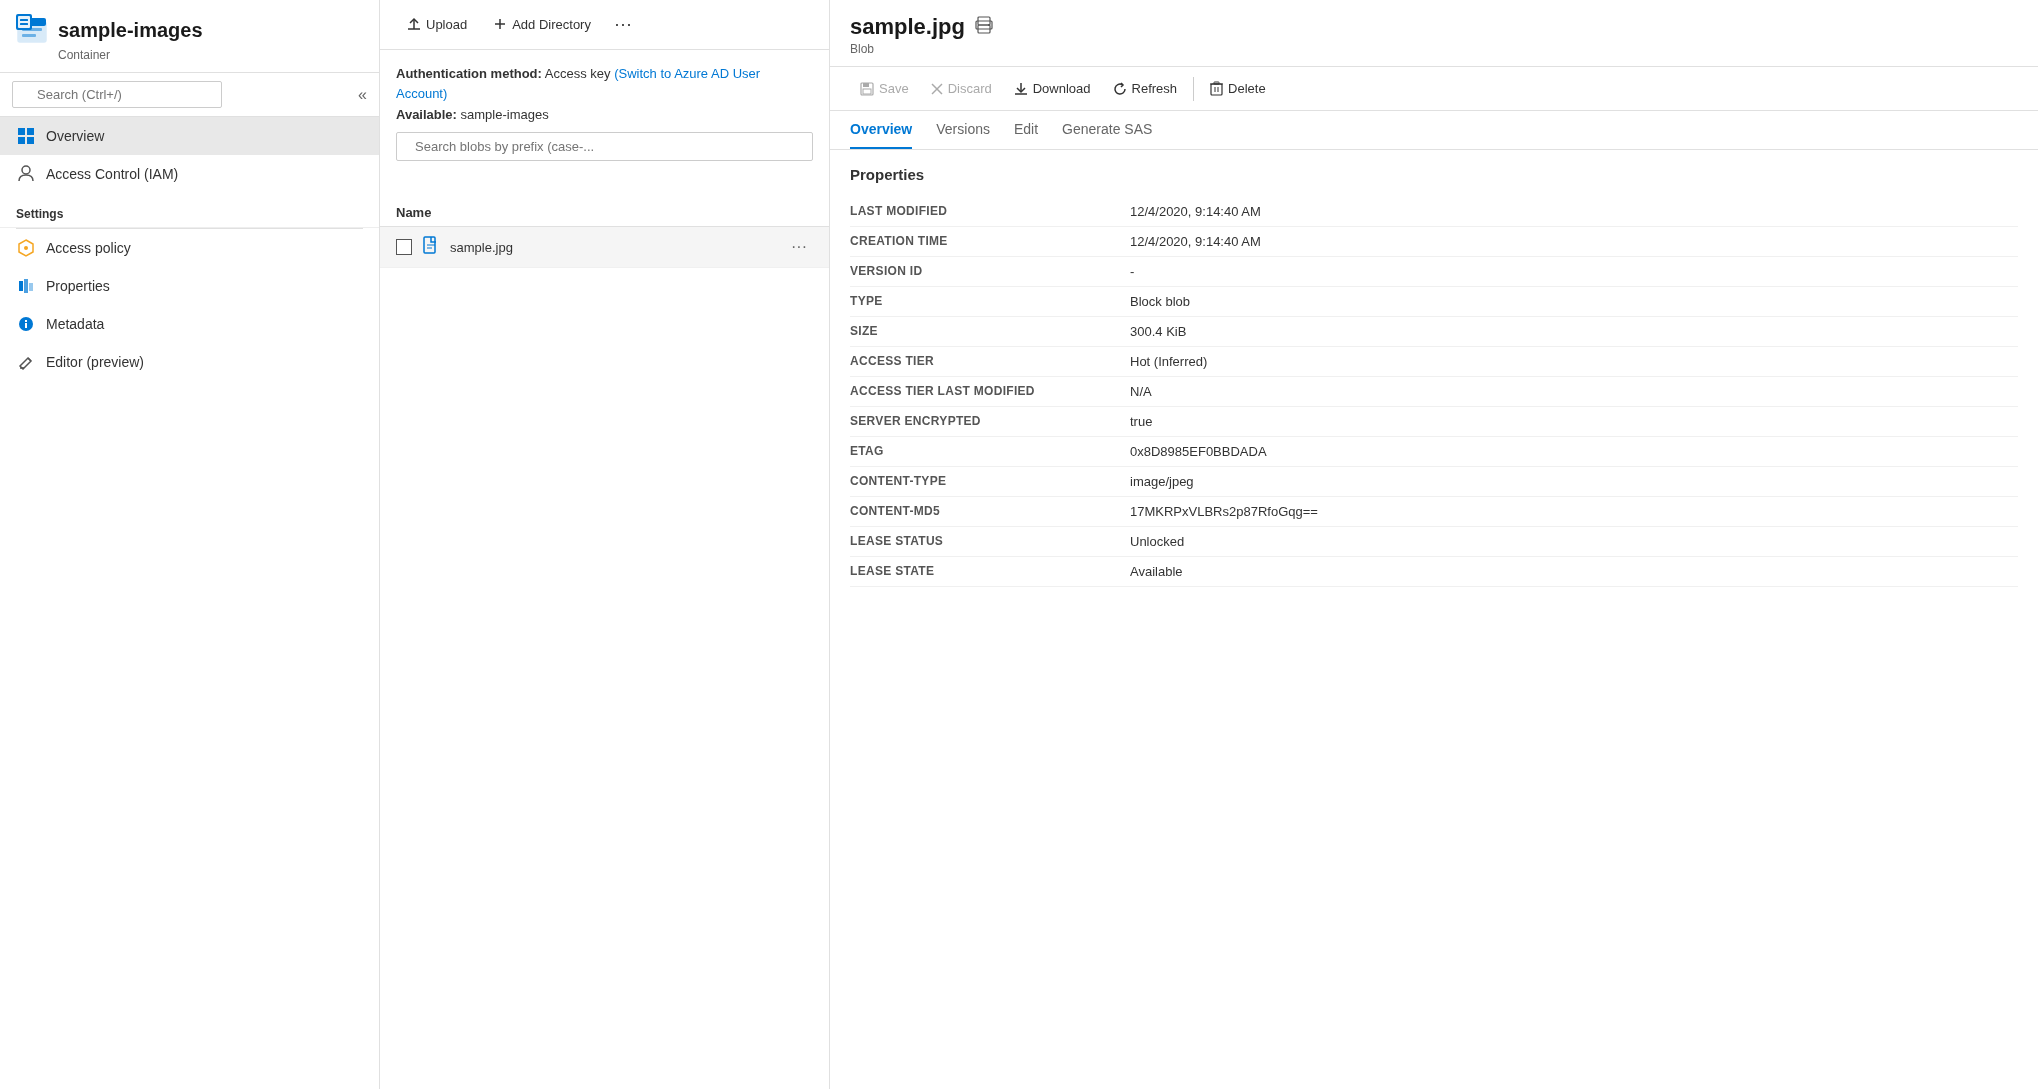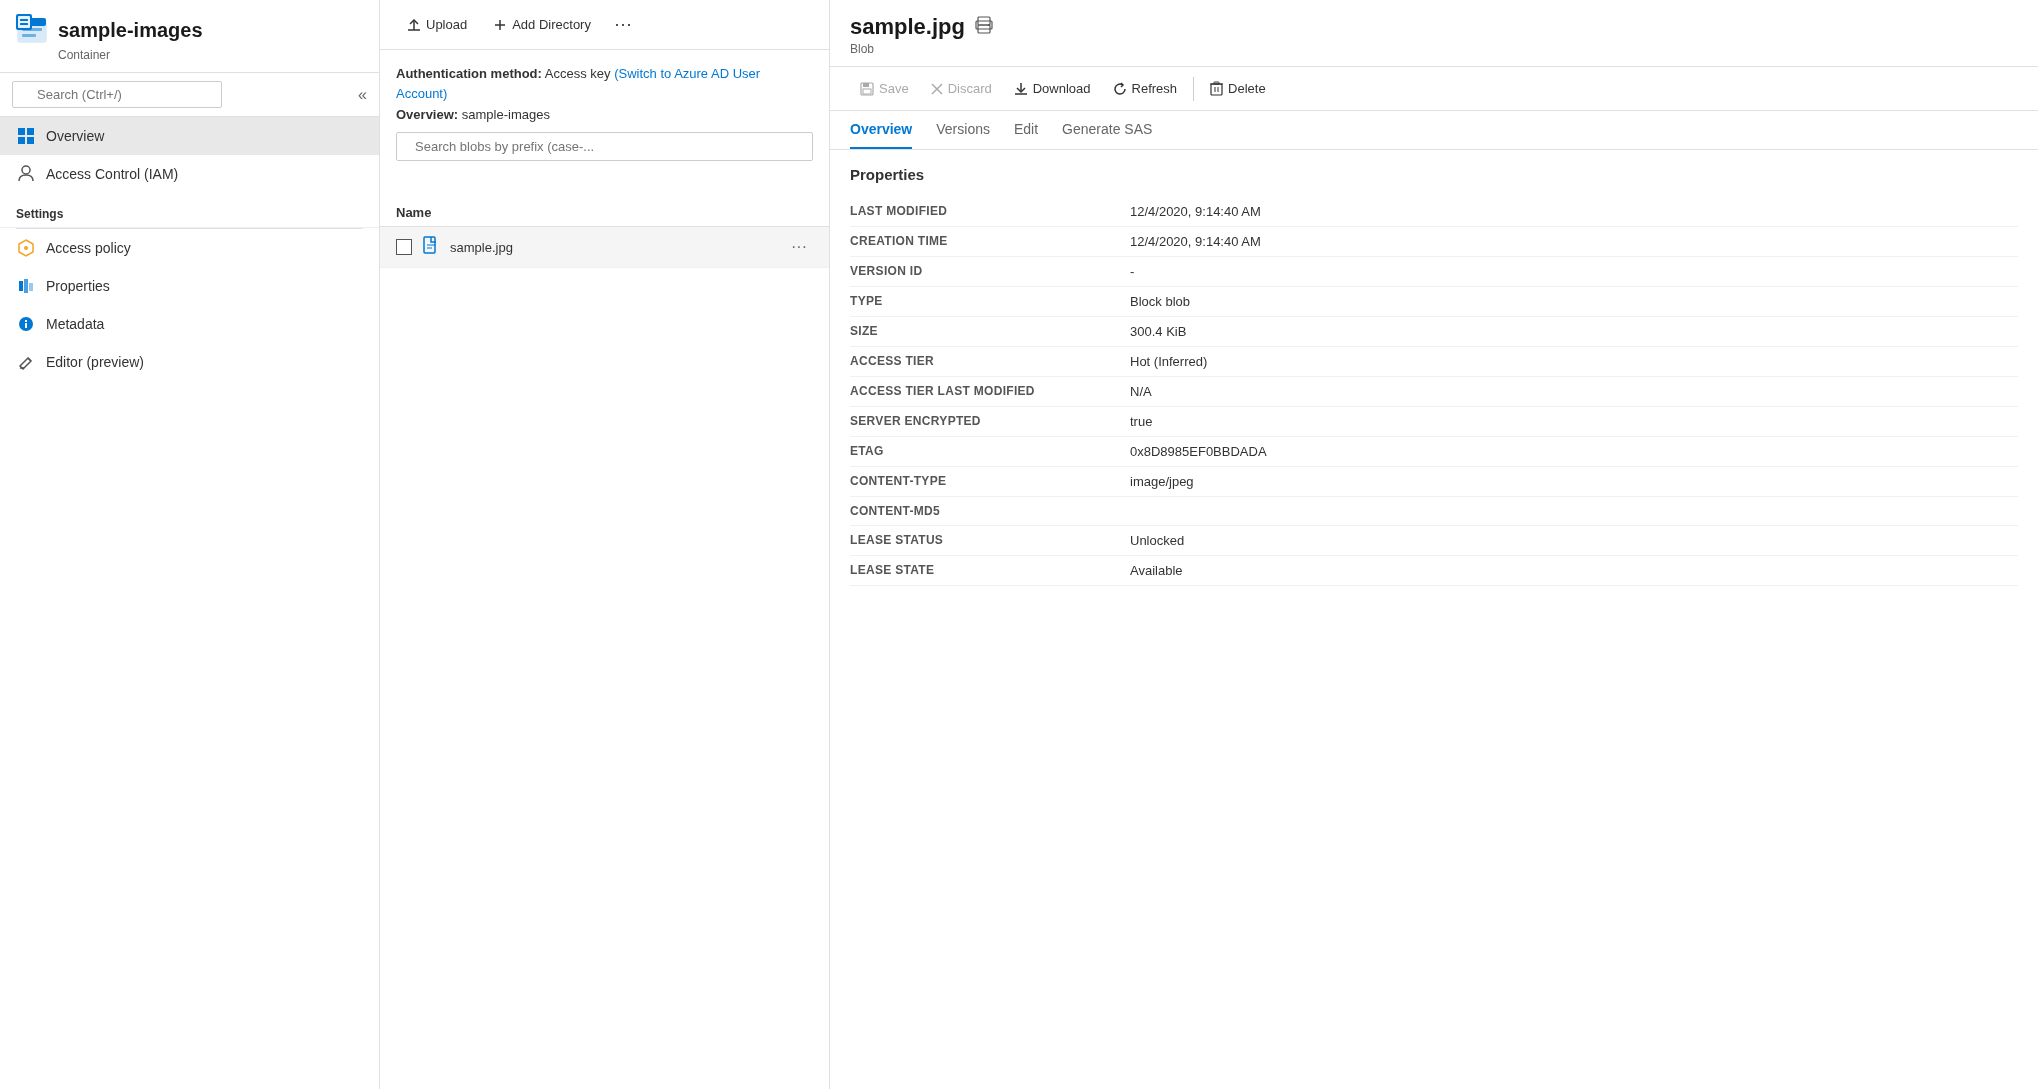--- a/index.html
+++ b/index.html
@@ -22,21 +22,21 @@
     .nav-item { display: flex; align-items: center; gap: 10px; padding: 9px 16px; cursor: pointer; font-size: 14px; }
     .nav-item.active { background: #e8e8e8; font-weight: 500; }
     .nav-icon { width: 20px; height: 20px; display: flex; align-items: center; justify-content: center; flex-shrink: 0; }
 
     .settings-header { padding: 14px 16px 6px 16px; font-size: 12px; font-weight: 600; color: #333; border-bottom: 1px solid #eee; }
 
     
     .middle-panel { width: 450px; border-right: 1px solid #e0e0e0; display: flex; flex-direction: column; flex-shrink: 0; }
 
     .toolbar { display: flex; align-items: center; gap: 4px; padding: 10px 16px; border-bottom: 1px solid #e0e0e0; }
-    .toolbar-btn { display: flex; align-items: center; gap: 5px; background: none; border: 1px solid transparent; padding: 6px 10px; cursor: pointer; font-size: 13px; color: #333; border-radius: 2px; }
+    .toolbar-btn { display: flex; align-items: flex-start; gap: 5px; background: none; border: 1px solid transparent; padding: 6px 10px; cursor: pointer; font-size: 13px; color: #333; border-radius: 2px; }
     .toolbar-more { background: none; border: none; cursor: pointer; font-size: 18px; color: #333; padding: 4px 8px; }
 
     .auth-section { padding: 14px 16px 10px 16px; }
     .auth-text { font-size: 13px; color: #333; line-height: 1.5; }
     .auth-text strong { font-weight: 600; }
     .auth-link { color: #0078d4; cursor: pointer; text-decoration: none; }
     .location-text { font-size: 13px; color: #333; margin-top: 4px; }
 
     .blob-search { margin: 0 16px 10px 16px; }
     .blob-search input { width: 100%; border: 1px solid #ccc; padding: 6px 18px; font-size: 13px; color: #999; border-radius: 2px; }
@@ -203,21 +203,21 @@
   </div>
 
   <div class="auth-section">
     <div class="auth-text">
       <strong>Authentication method:</strong>
       <span>Access key</span>
       <span> </span>
       <a class="auth-link">(Switch to Azure AD User Account)</a>
     </div>
     <div class="location-text">
-      <strong>Overview:</strong>
+      <strong>Available:</strong>
       <span>sample-images</span>
     </div>
   </div>
 
   <div class="blob-search">
     <input type="text" placeholder="Search blobs by prefix (case-..." style="">
   </div>
 
   <div class="blob-list-header">
     <span>Name</span>
@@ -353,20 +353,21 @@
         <div class="prop-row">
           <div class="prop-key">ETAG</div>
           <div class="prop-value">0x8D8985EF0BBDADA</div>
         </div>
         <div class="prop-row">
           <div class="prop-key">CONTENT-TYPE</div>
           <div class="prop-value">image/jpeg</div>
         </div>
         <div class="prop-row">
           <div class="prop-key">CONTENT-MD5</div>
+          <div class="prop-value">17MKRPxVLBRs2p87RfoGqg==</div>
         </div>
         <div class="prop-row">
           <div class="prop-key">LEASE STATUS</div>
           <div class="prop-value">Unlocked</div>
         </div>
         <div class="prop-row">
           <div class="prop-key">LEASE STATE</div>
           <div class="prop-value">Available</div>
         </div>
       </div>

